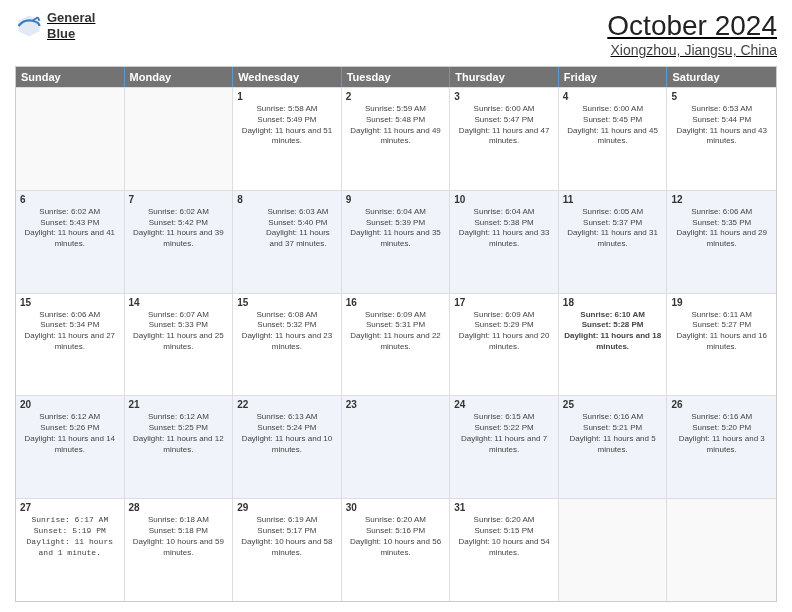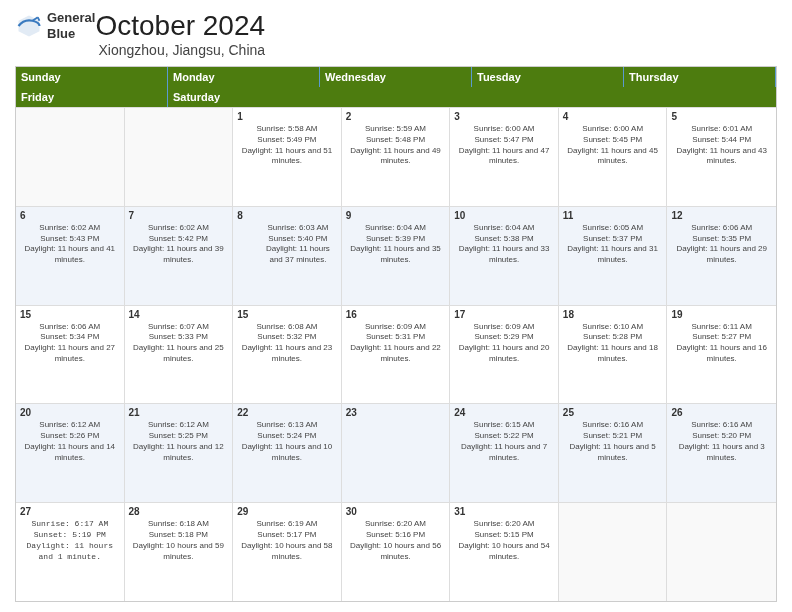--- a/index.html
+++ b/index.html
@@ -12,22 +12,24 @@
     }
     .page {
       width: 792px;
       height: 612px;
       padding: 10px 15px;
       display: flex;
       flex-direction: column;
     }
     .header {
       display: flex;
+      justify-content: space-between;
       align-items: flex-start;
       margin-bottom: 8px;
+      text-decoration: underline;
     }
     .logo {
       display: flex;
       align-items: center;
       gap: 4px;
     }
     .logo-text {
       font-size: 13px;
       font-weight: bold;
       color: #333;
@@ -51,22 +53,22 @@
       color: #444;
     }
     .calendar {
       flex: 1;
       display: flex;
       flex-direction: column;
       border: 1px solid #ccc;
     }
     .cal-header {
       display: grid;
-      grid-template-columns: repeat(5, 1fr);
-      background: #4d7c0f;
+      grid-template-columns: repeat(7, 1fr);
+      background: #737373;
     }
     .cal-header-cell {
       color: #fff;
       font-size: 11px;
       font-weight: bold;
       padding: 4px 5px;
       border-right: 1px solid #5a9ad0;
       text-align: left;
     }
     .cal-header-cell:last-child { border-right: none; }
@@ -164,21 +166,21 @@
 Daylight: 11 hours and 47 minutes.</div>
           </div>
           <div class="cal-cell">
             <div class="day-num">4</div>
             <div class="day-info" style="white-space: pre-line;">Sunrise: 6:00 AM
 Sunset: 5:45 PM
 Daylight: 11 hours and 45 minutes.</div>
           </div>
           <div class="cal-cell">
             <div class="day-num">5</div>
-            <div class="day-info" style="white-space: pre-line;">Sunrise: 6:01 AM
+            <div class="day-info" style="white-space: pre-line;">Sunrise: 6:53 AM
 Sunset: 5:44 PM
 Daylight: 11 hours and 43 minutes.</div>
           </div>
         </div>
         <div class="cal-row">
           <div class="cal-cell alt-row">
             <div class="day-num">6</div>
             <div class="day-info" style="white-space: pre-line;">Sunrise: 6:02 AM
 Sunset: 5:43 PM
 Daylight: 11 hours and 41 minutes.</div>
@@ -246,21 +248,21 @@
 Daylight: 11 hours and 22 minutes.</div>
           </div>
           <div class="cal-cell">
             <div class="day-num">17</div>
             <div class="day-info" style="white-space: pre-line;">Sunrise: 6:09 AM
 Sunset: 5:29 PM
 Daylight: 11 hours and 20 minutes.</div>
           </div>
           <div class="cal-cell">
             <div class="day-num">18</div>
-            <div class="day-info" style="white-space: pre-line;">Sunrise: 6:10 AM
+            <div class="day-info" style="white-space: pre-line; font-weight: bold;">Sunrise: 6:10 AM
 Sunset: 5:28 PM
 Daylight: 11 hours and 18 minutes.</div>
           </div>
           <div class="cal-cell">
             <div class="day-num">19</div>
             <div class="day-info" style="white-space: pre-line;">Sunrise: 6:11 AM
 Sunset: 5:27 PM
 Daylight: 11 hours and 16 minutes.</div>
           </div>
         </div>

